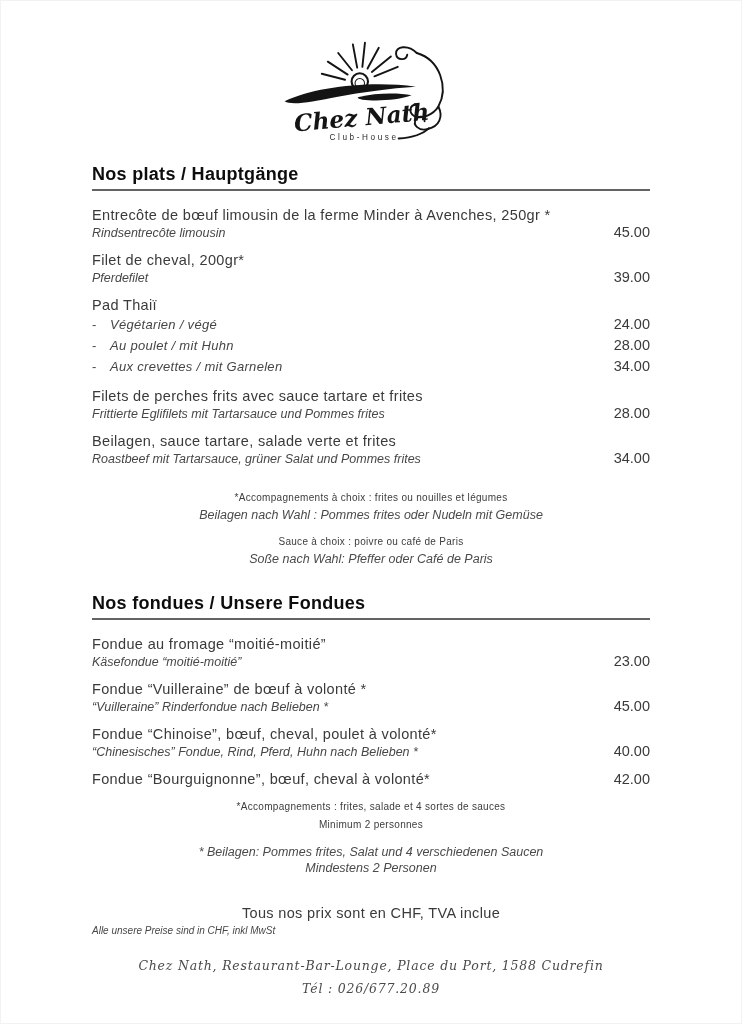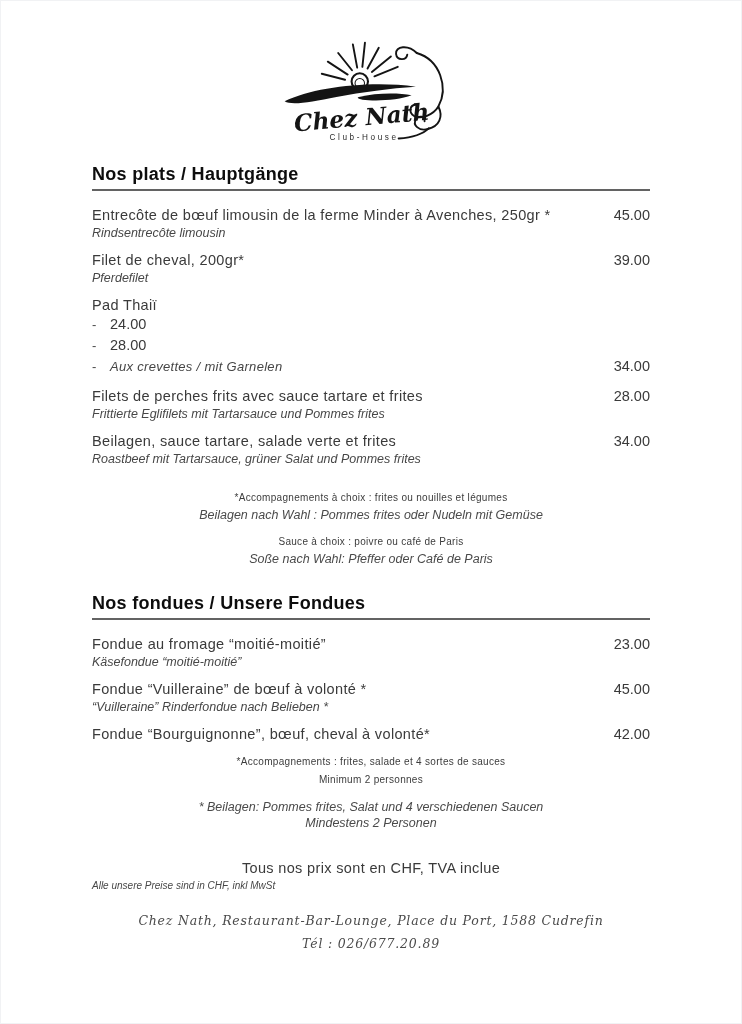--- a/index.html
+++ b/index.html
@@ -28,21 +28,21 @@
     color: #0d0d0d;
     letter-spacing: 0.3px;
     line-height: 20px;
     padding-bottom: 5px;
     border-bottom: 2px solid #636363;
   }
   .section2 { margin-top: 26px; }
 
   
   .items { margin-top: 15px; }
-  .menu-item { display: flex; align-items: flex-start; margin-bottom: 10px; }
+  .menu-item { display: flex; align-items: flex-end; margin-bottom: 10px; }
   .item-text { flex: 1; padding-right: 14px; }
   .item-fr { font-size: 14.5px; color: #3a3a3a; letter-spacing: 0.35px; line-height: 18px; }
   .item-de { font-size: 12.5px; font-style: italic; color: #474747; line-height: 16px; margin-top: 1px; }
   .item-price { font-size: 14.5px; color: #3a3a3a; white-space: nowrap; line-height: 18px; }
 
   
   .variant-row { display: flex; align-items: baseline; line-height: 20px; }
   .variant-dash { width: 18px; color: #4a4a4a; font-size: 13px; }
   .variant-label { flex: 1; font-size: 13px; font-style: italic; color: #454545; letter-spacing: 0.3px; }
   .variant-price { font-size: 14.5px; color: #3a3a3a; white-space: nowrap; }
@@ -125,24 +125,26 @@
           <div class="item-fr">Filet de cheval, 200gr*</div>
           <div class="item-de">Pferdefilet</div>
         </div>
         <div class="item-price">39.00</div>
       </div>
 
       <div class="menu-item" style="display:block;">
         <div class="item-fr">Pad Thaiï</div>
         <div class="variant-row">
           <span class="variant-dash">-</span>
+          <span class="variant-label">Végétarien / végé</span>
           <span class="variant-price">24.00</span>
         </div>
         <div class="variant-row">
           <span class="variant-dash">-</span>
+          <span class="variant-label">Au poulet / mit Huhn</span>
           <span class="variant-price">28.00</span>
         </div>
         <div class="variant-row">
           <span class="variant-dash">-</span>
           <span class="variant-label">Aux crevettes / mit Garnelen</span>
           <span class="variant-price">34.00</span>
         </div>
       </div>
 
       <div class="menu-item">
@@ -187,20 +189,27 @@
       </div>
 
       <div class="menu-item">
         <div class="item-text">
           <div class="item-fr">Fondue “Vuilleraine” de bœuf à volonté *</div>
           <div class="item-de">“Vuilleraine” Rinderfondue nach Belieben *</div>
         </div>
         <div class="item-price">45.00</div>
       </div>
 
+      <div class="menu-item">
+        <div class="item-text">
+          <div class="item-fr">Fondue “Chinoise”, bœuf, cheval, poulet à volonté*</div>
+          <div class="item-de">“Chinesisches” Fondue, Rind, Pferd, Huhn nach Belieben *</div>
+        </div>
+        <div class="item-price">40.00</div>
+      </div>
 
       <div class="menu-item">
         <div class="item-text">
           <div class="item-fr">Fondue “Bourguignonne”, bœuf, cheval à volonté*</div>
         </div>
         <div class="item-price">42.00</div>
       </div>
 
     </div>
 

